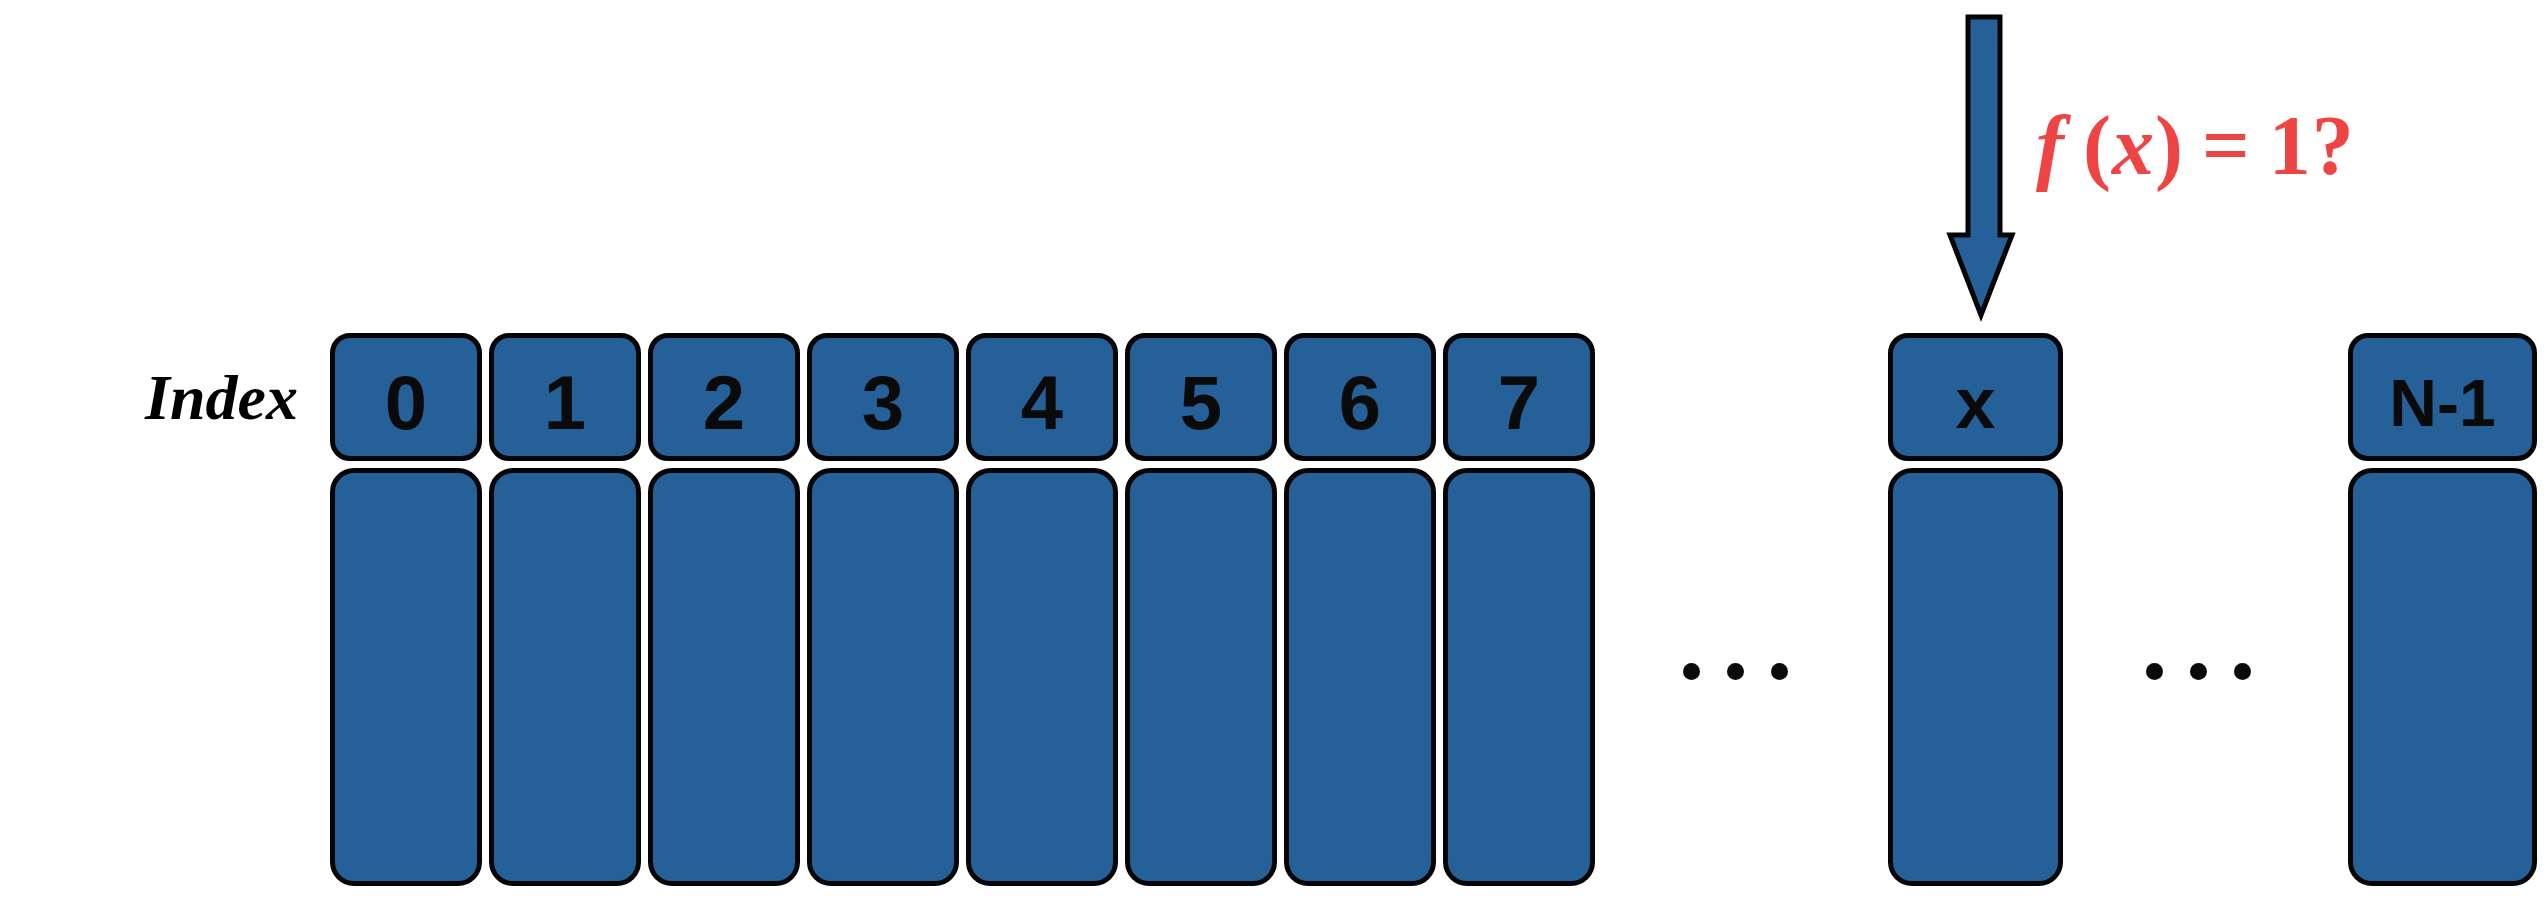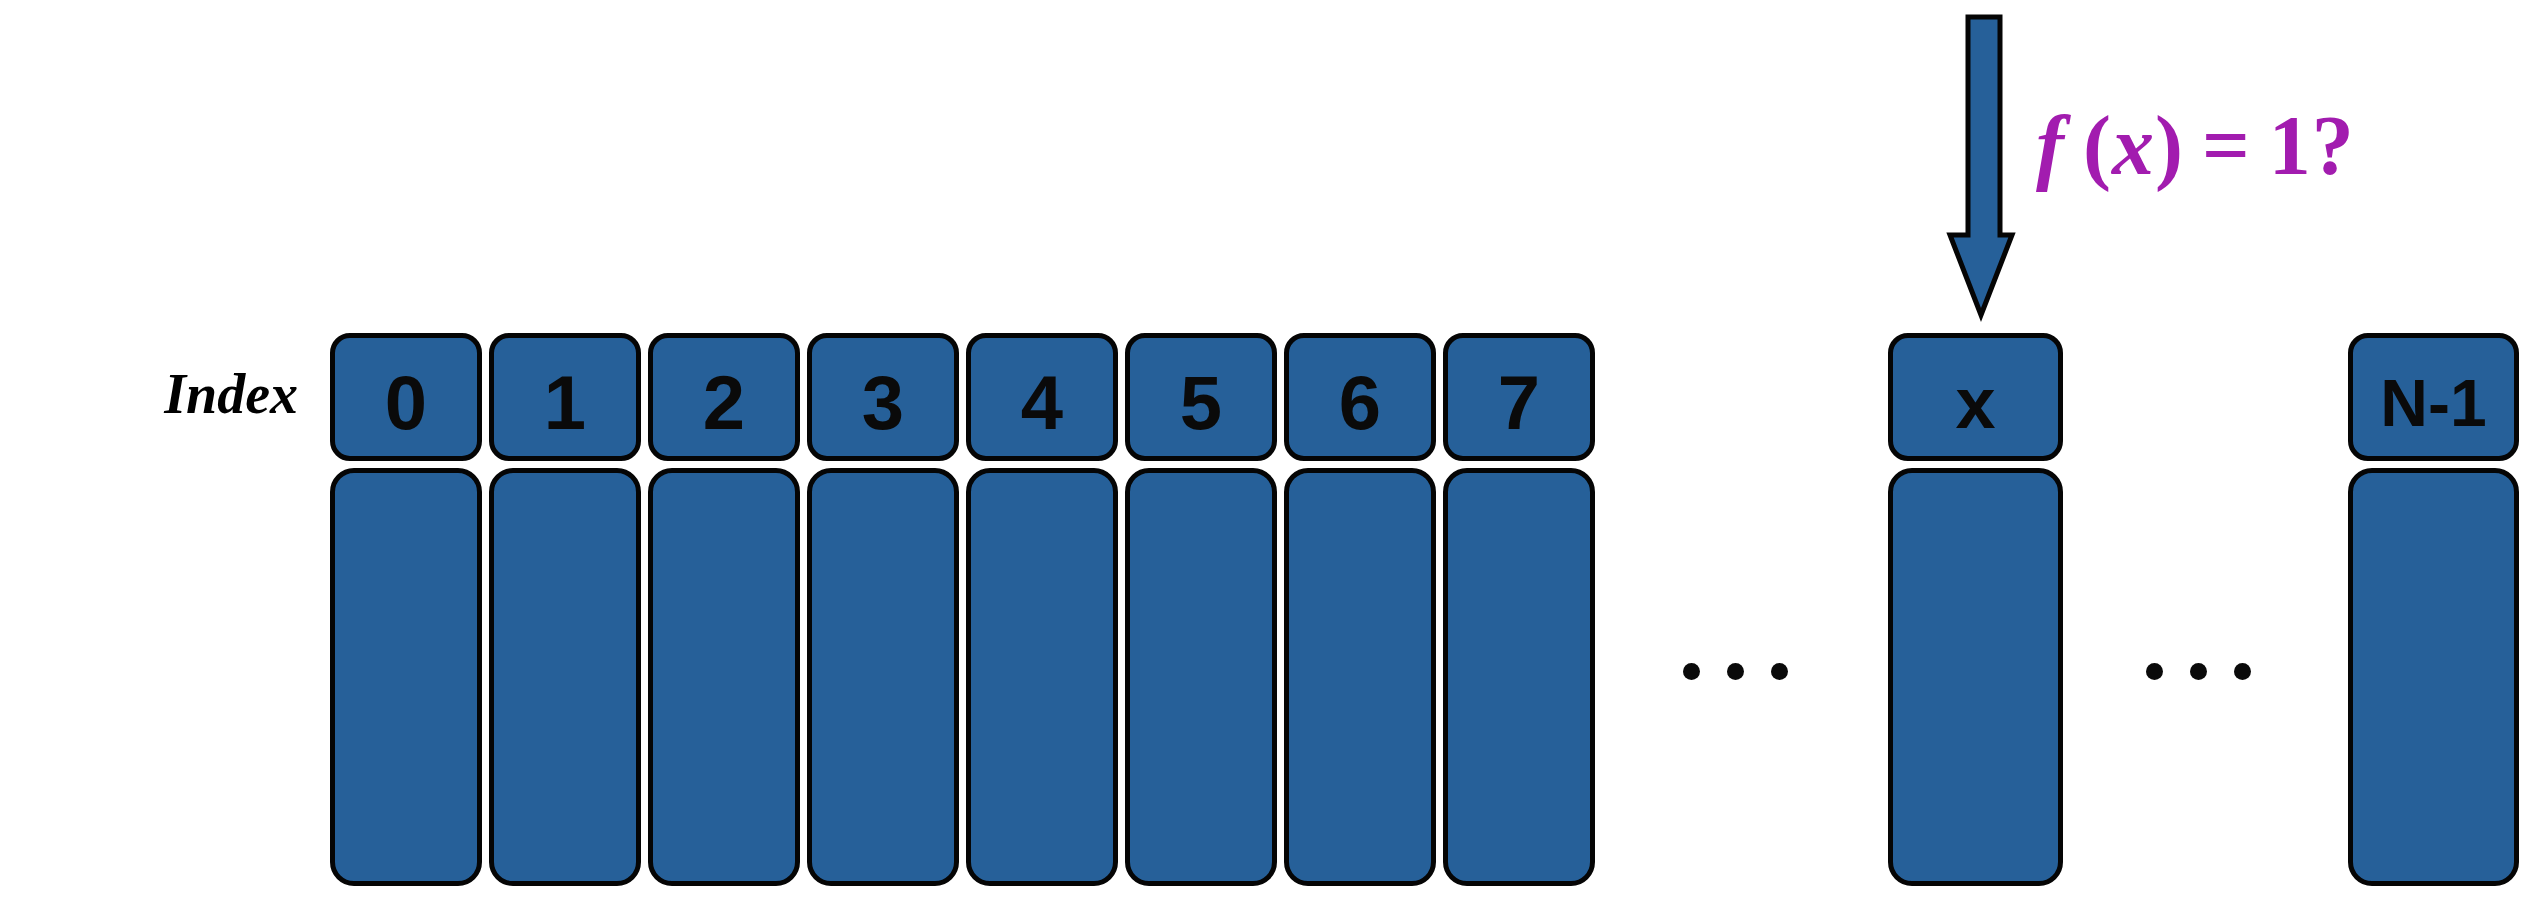--- a/index.html
+++ b/index.html
@@ -12,21 +12,21 @@
     font-family: "Liberation Serif", serif;
   }
   .row-label {
     position: absolute;
     left: 0;
     width: 298px;
     text-align: right;
     font-family: "Liberation Serif", serif;
     font-style: italic;
     font-weight: bold;
-    font-size: 56px;
+    font-size: 64px;
     line-height: 1;
     color: #000000;
     white-space: nowrap;
   }
   .label-index   { top: 366px; }
   .label-content { top: 626px; }
 
   .col { position: absolute; top: 333px; }
 
   .idx-box {
@@ -51,21 +51,21 @@
     box-sizing: border-box;
     height: 418px;
     margin-top: 7px;
     background: #266099;
     border: 5px solid #050505;
     border-radius: 24px;
   }
   .col-std { width: 152px; }
   .col-x   { width: 175px; }
   .col-x .idx-box span  { font-size: 72px; }
-  .col-n1  { width: 171px; }
+  .col-n1  { width: 189px; }
   .col-n1 .idx-box span { font-size: 66px; }
 
   .dots {
     position: absolute;
     top: 663px;
     display: flex;
     gap: 27px;
   }
   .dot {
     width: 17px;
@@ -77,21 +77,21 @@
   .arrow-svg { position: absolute; left: 1940px; top: 10px; }
 
   .annotation {
     position: absolute;
     left: 2036px;
     top: 104px;
     font-family: "Liberation Serif", serif;
     font-weight: bold;
     font-size: 84px;
     line-height: 1;
-    color: #a21caf;
+    color: #ef4444;
     letter-spacing: 1px;
     white-space: nowrap;
   }
   .annotation .it { font-style: italic; }
   .annotation .sp { display: inline-block; width: 18px; }
 </style>
 </head>
 <body>
 
 <div class="canvas">

